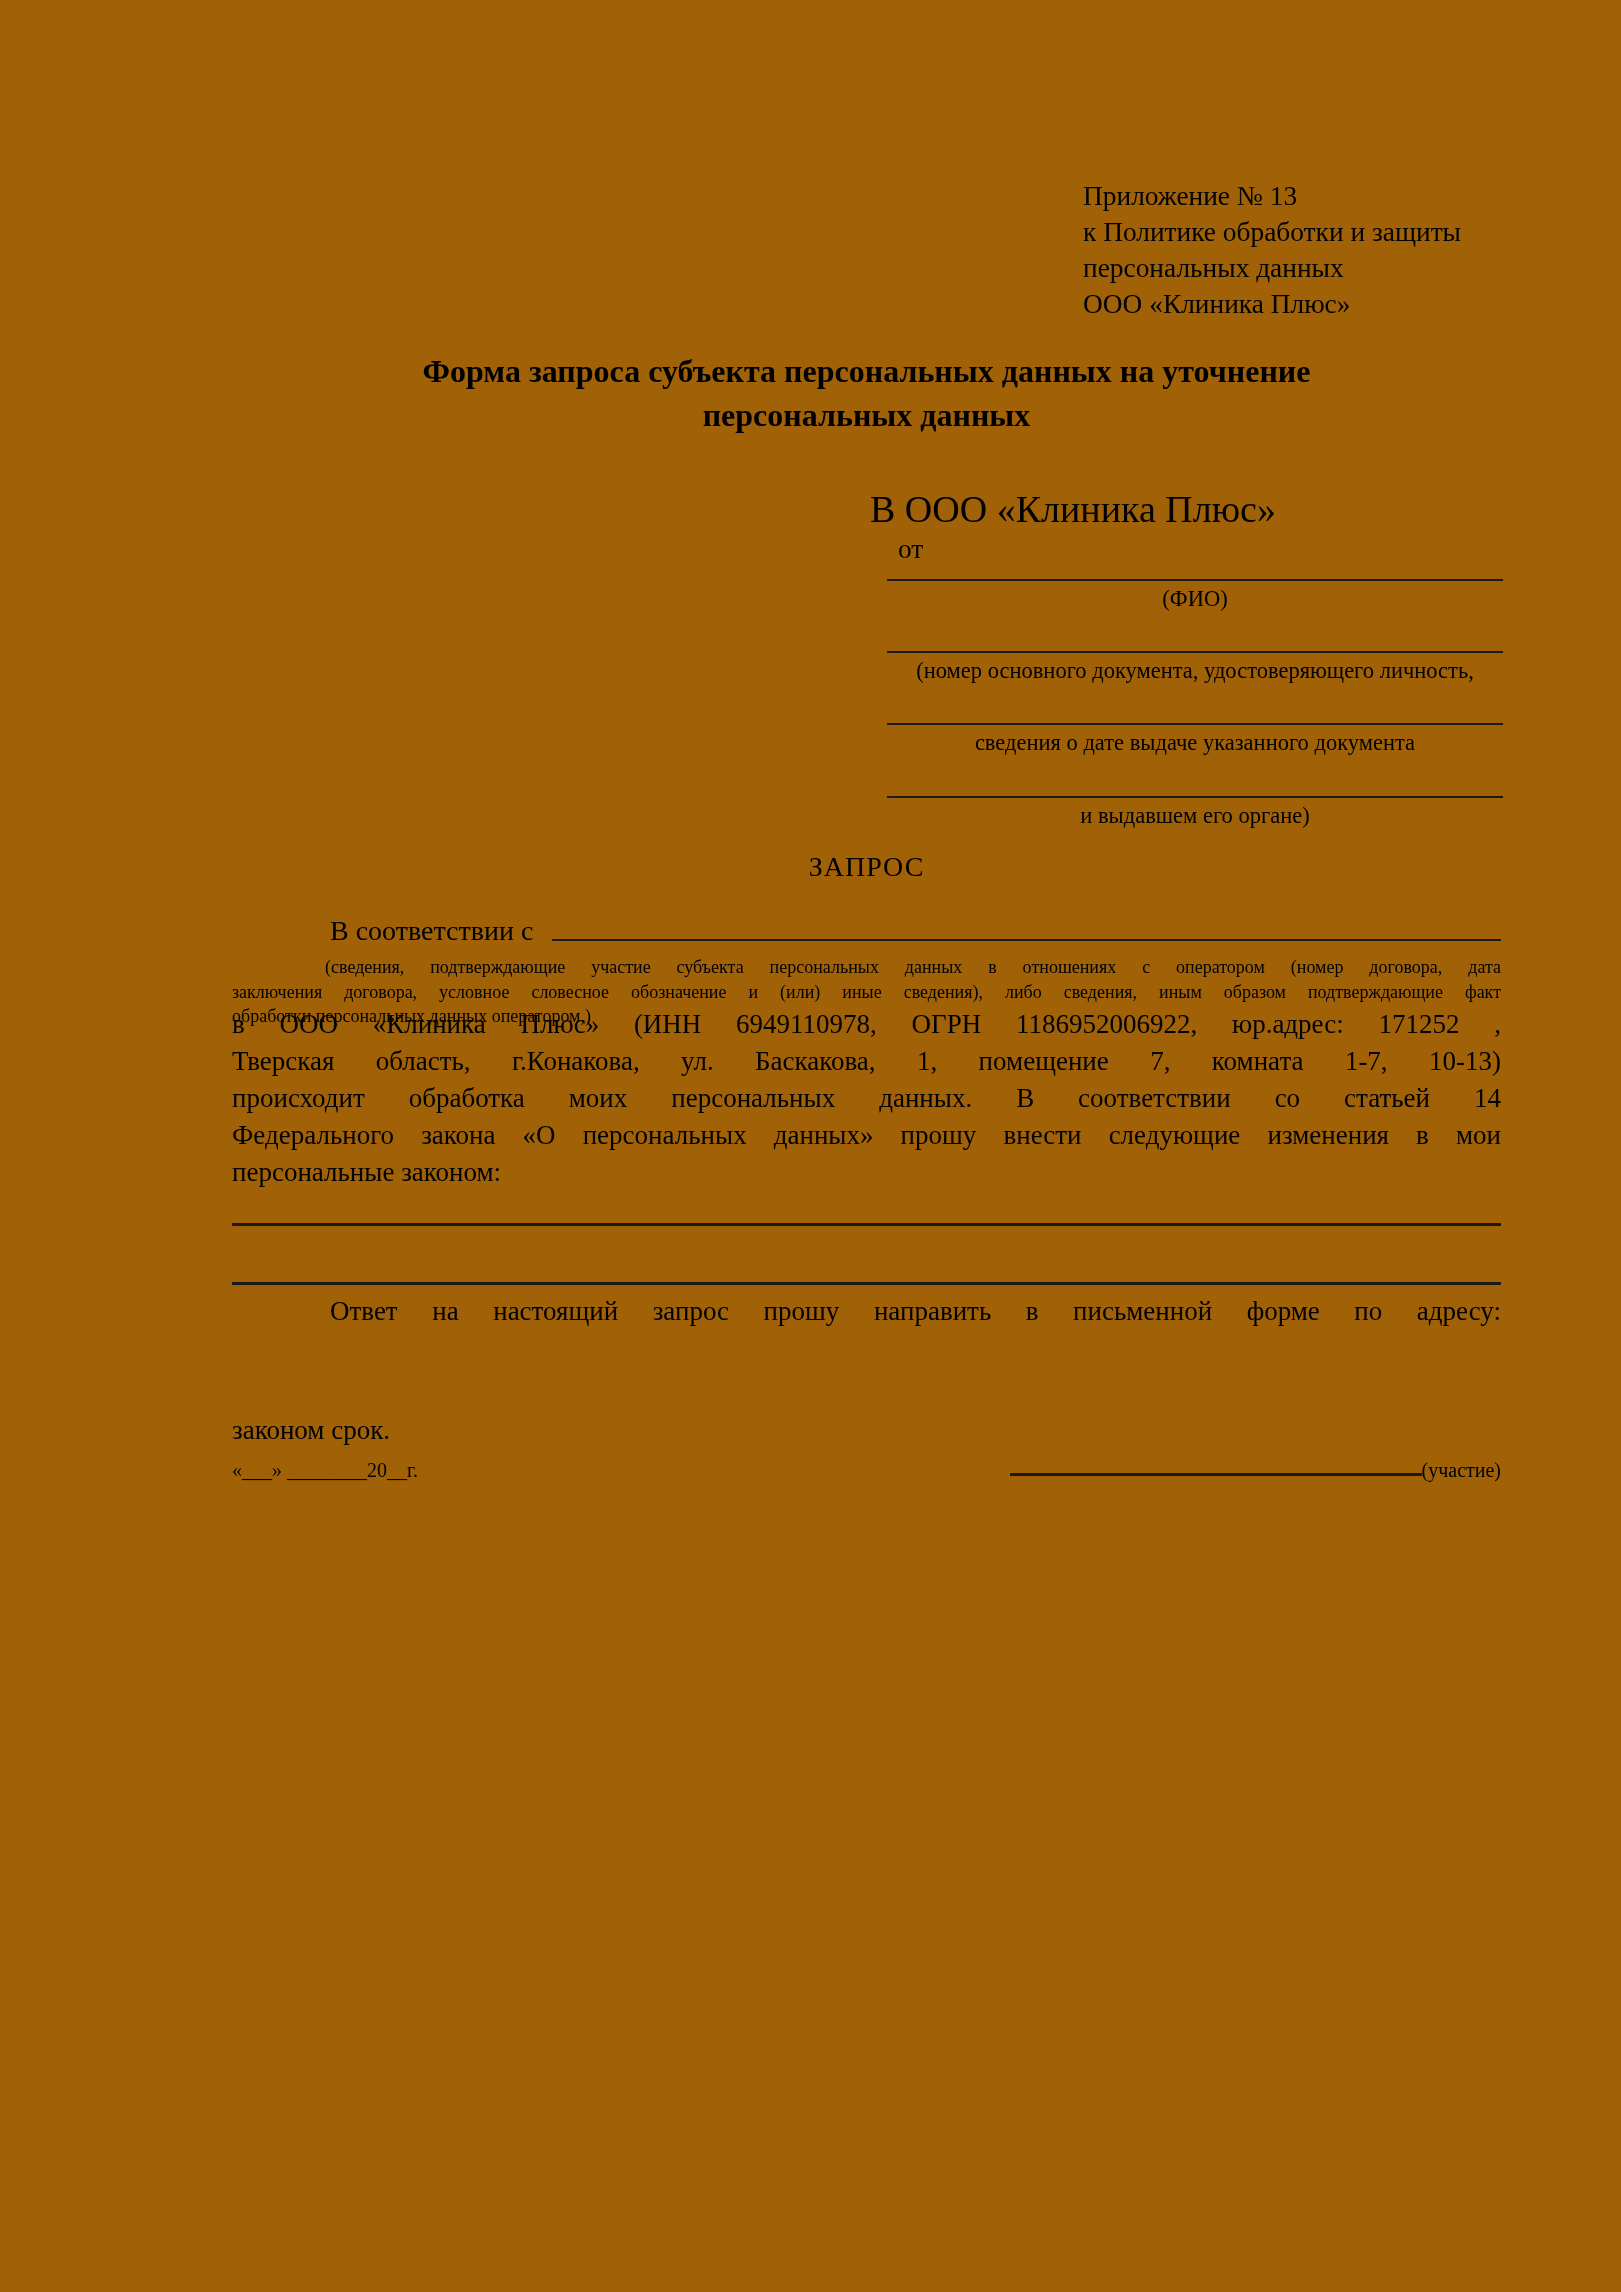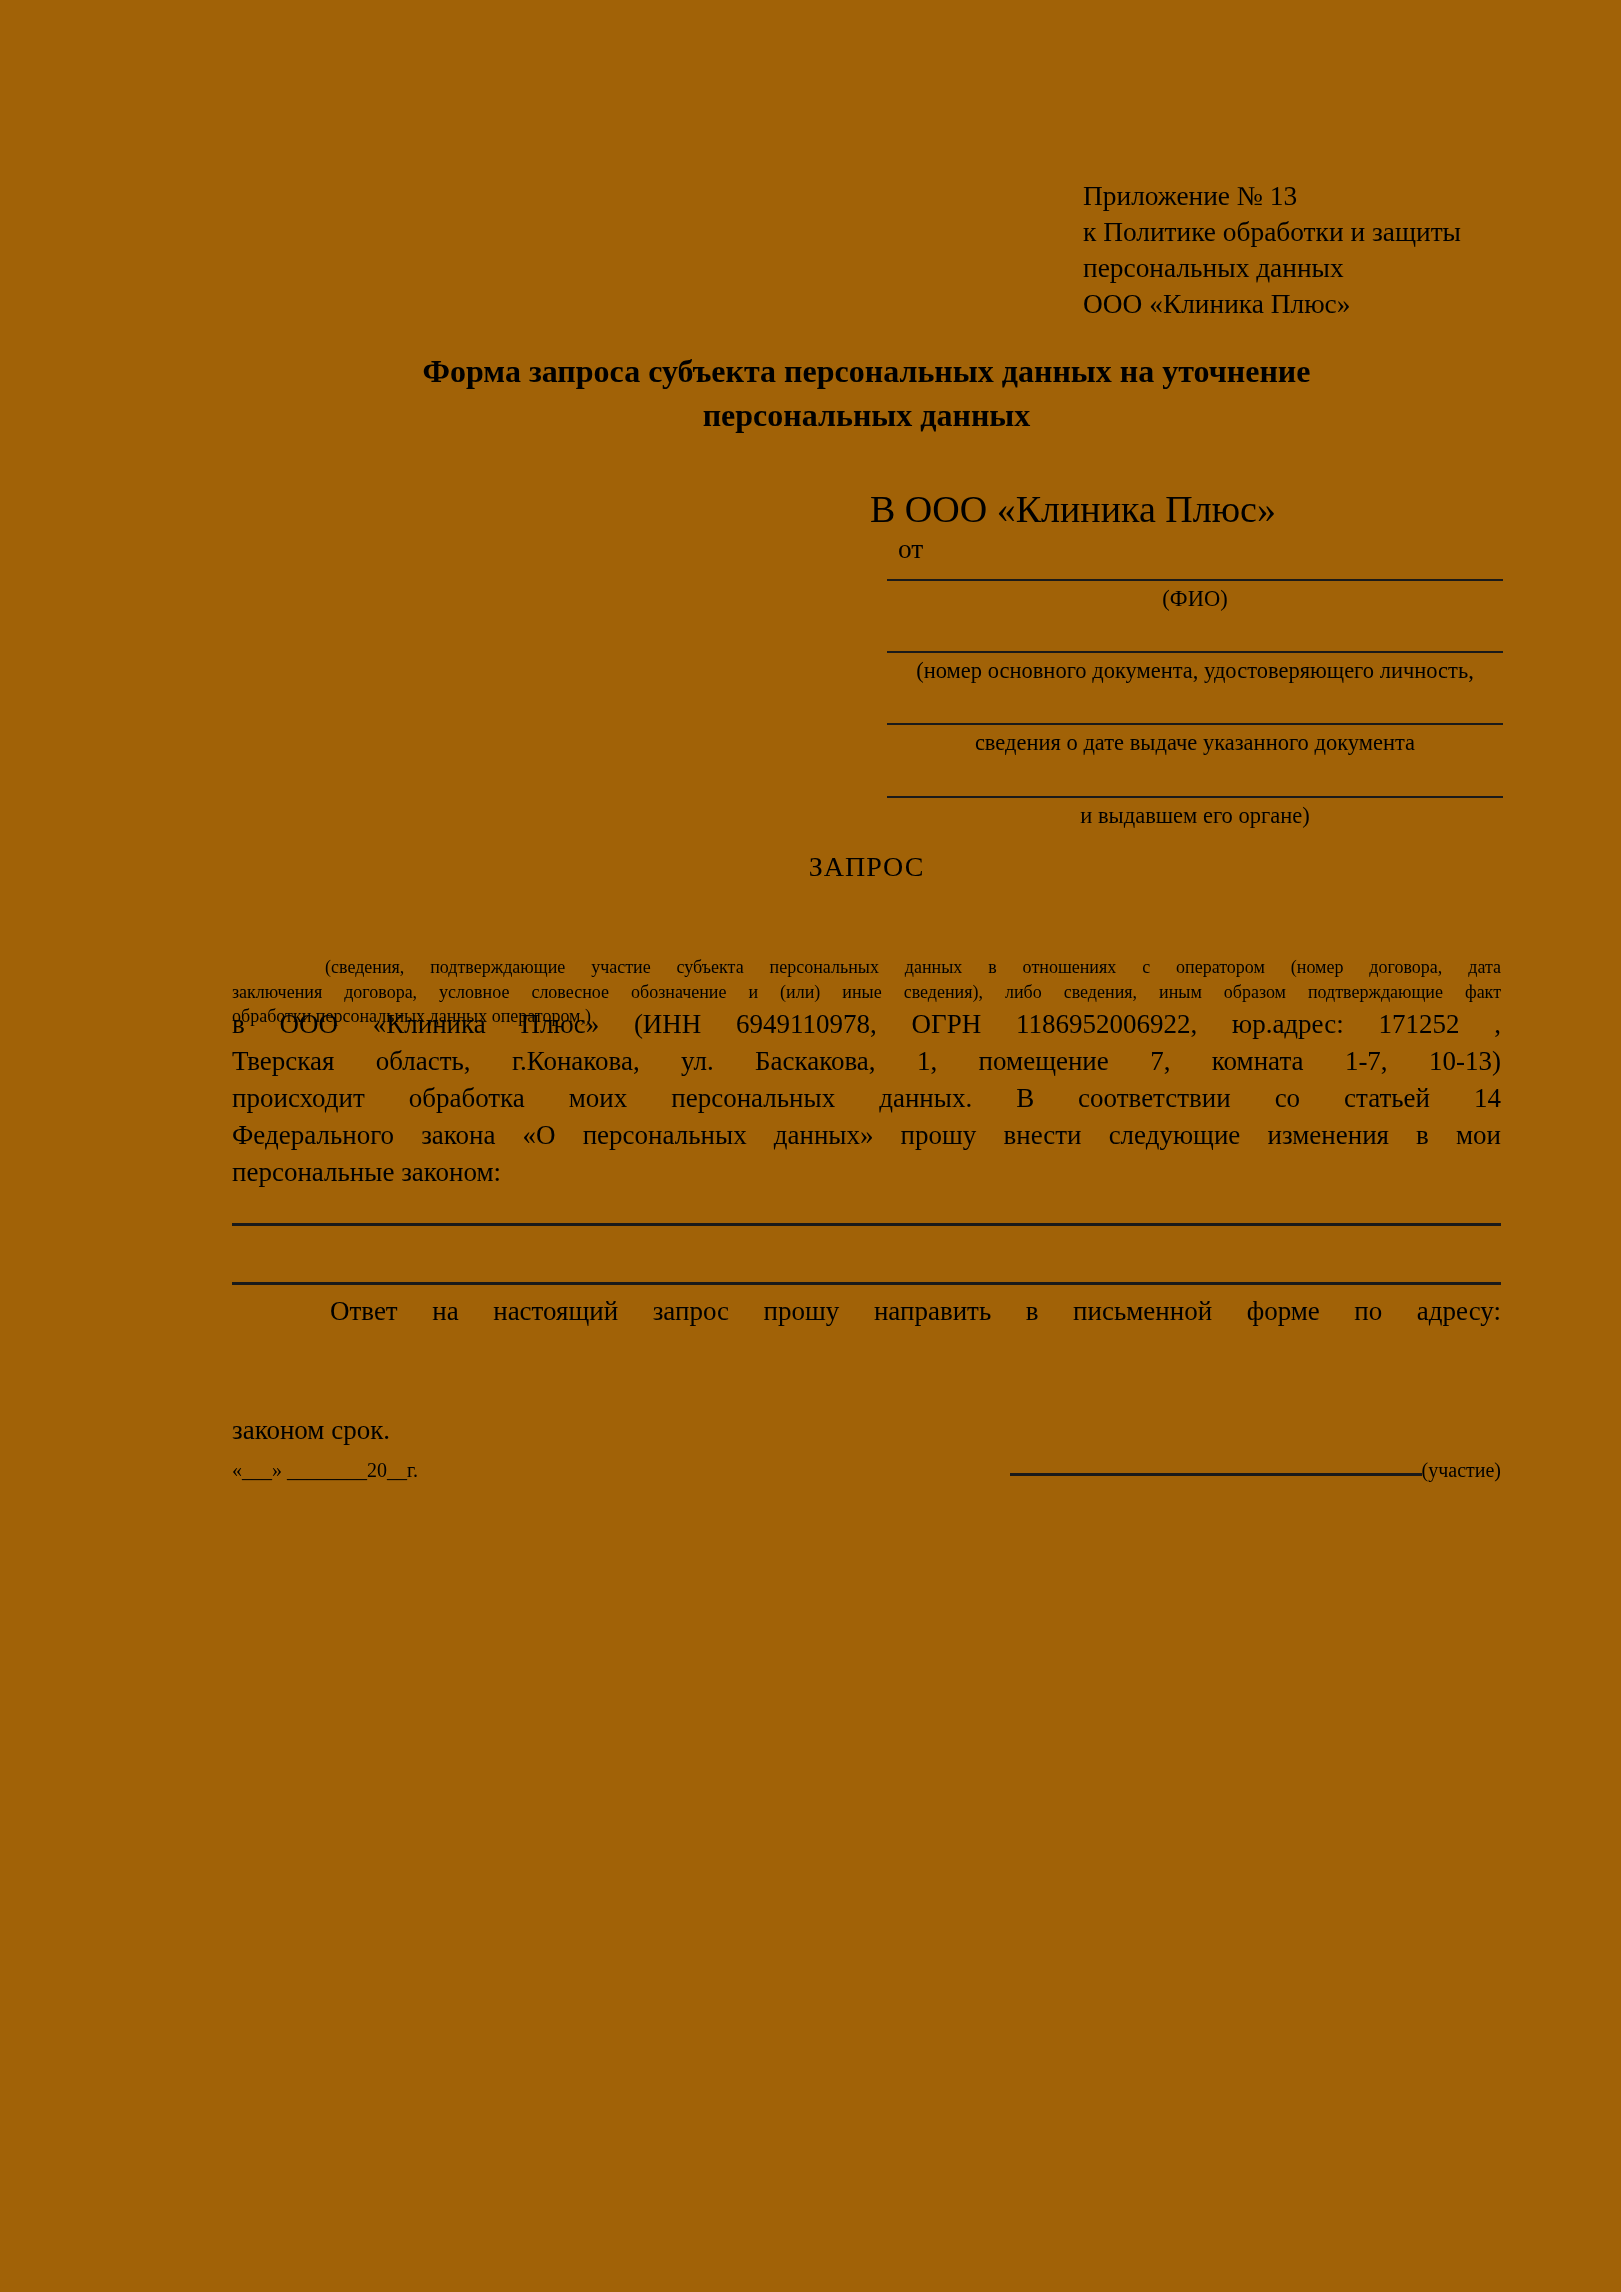--- a/index.html
+++ b/index.html
@@ -145,20 +145,24 @@
   <div class="fcap fcap-2">(номер основного документа, удостоверяющего личность,</div>
 
   <div class="fline fline-3"></div>
   <div class="fcap fcap-3">сведения о дате выдаче указанного документа</div>
 
   <div class="fline fline-4"></div>
   <div class="fcap fcap-4">и выдавшем его органе)</div>
 
   <div class="req-heading">ЗАПРОС</div>
 
+  <div class="sootv-row">
+    <span class="prefix">В соответствии с </span>
+    <div class="fill"></div>
+  </div>
 
   <div class="small-print">
     <div class="sp-line first">(сведения, подтверждающие участие субъекта персональных данных в отношениях с оператором (номер договора, дата</div>
     <div class="sp-line">заключения договора, условное словесное обозначение и (или) иные сведения), либо сведения, иным образом подтверждающие факт</div>
     <div class="sp-line last">обработки персональных данных оператором,)</div>
   </div>
 
   <div class="body-par">
     <div class="jline">в ООО «Клиника Плюс» (ИНН 6949110978, ОГРН 1186952006922, юр.адрес: 171252 ,</div>
     <div class="jline">Тверская область, г.Конакова, ул. Баскакова, 1, помещение 7, комната 1-7, 10-13)</div>

